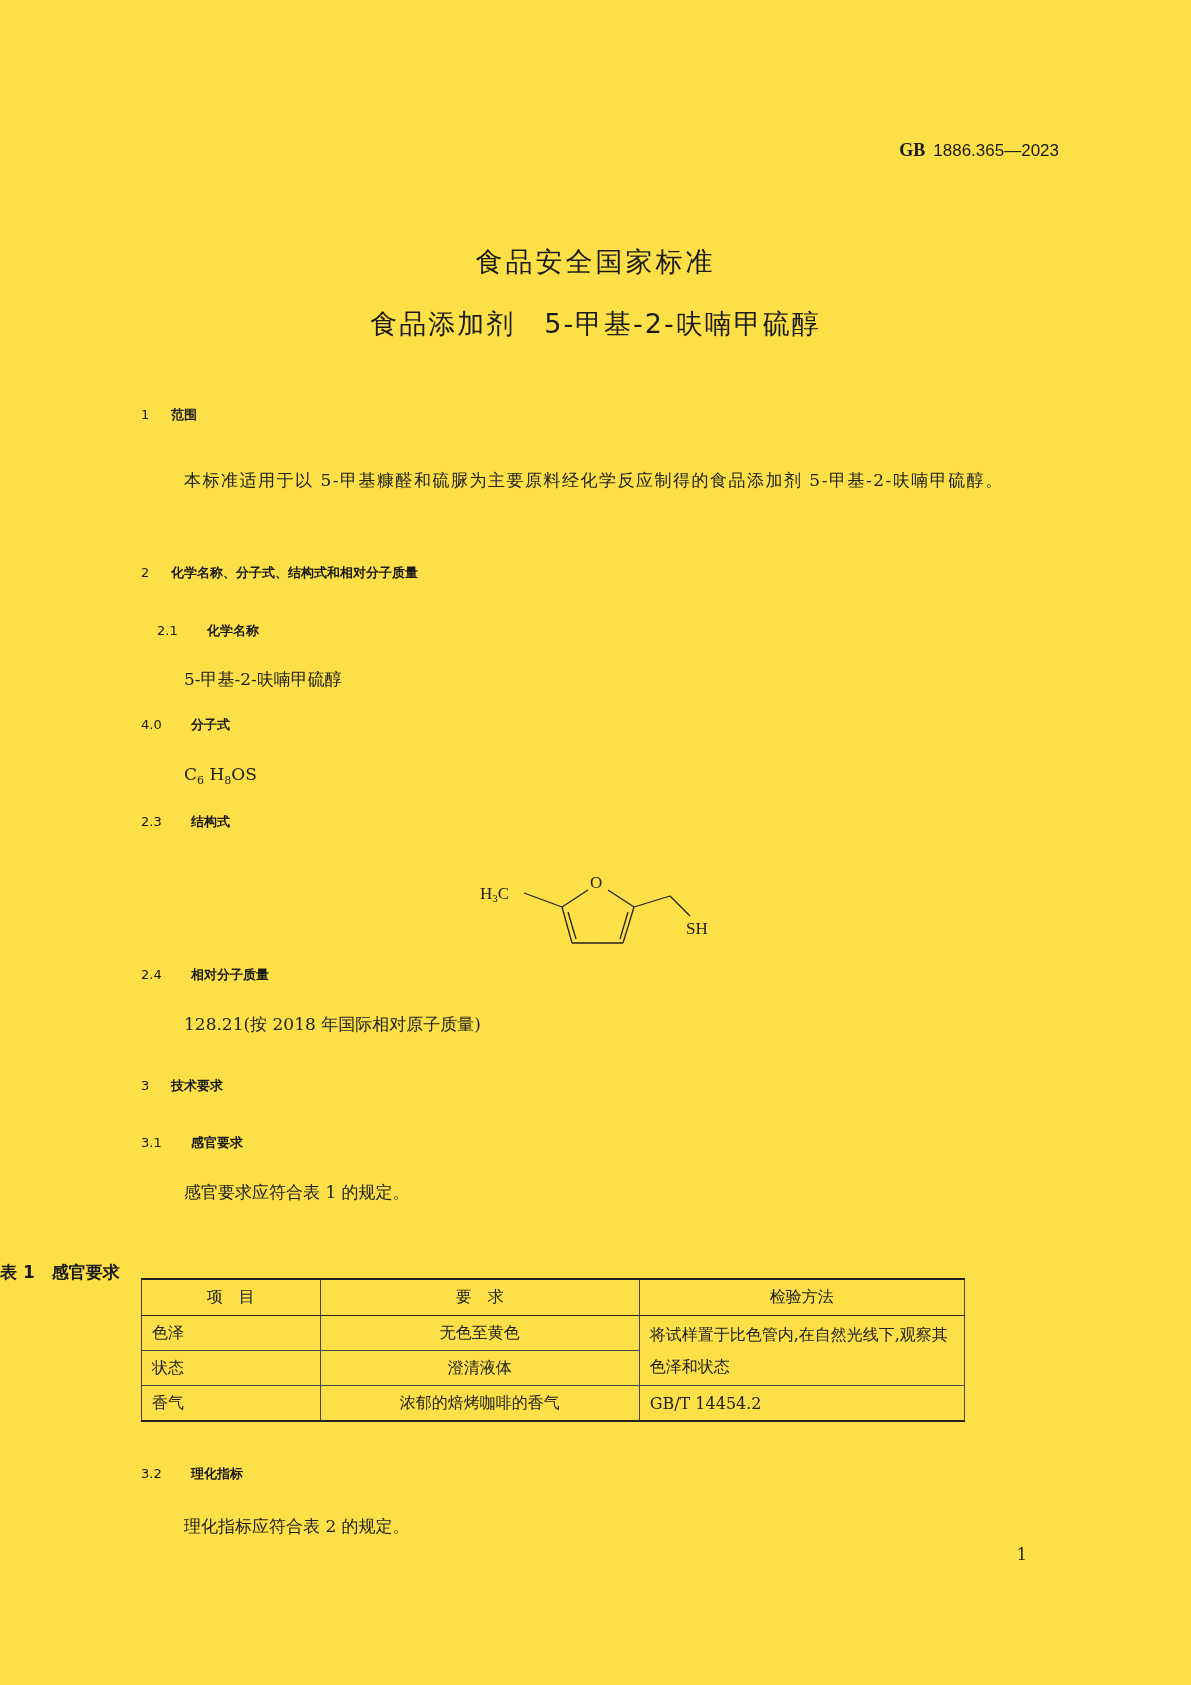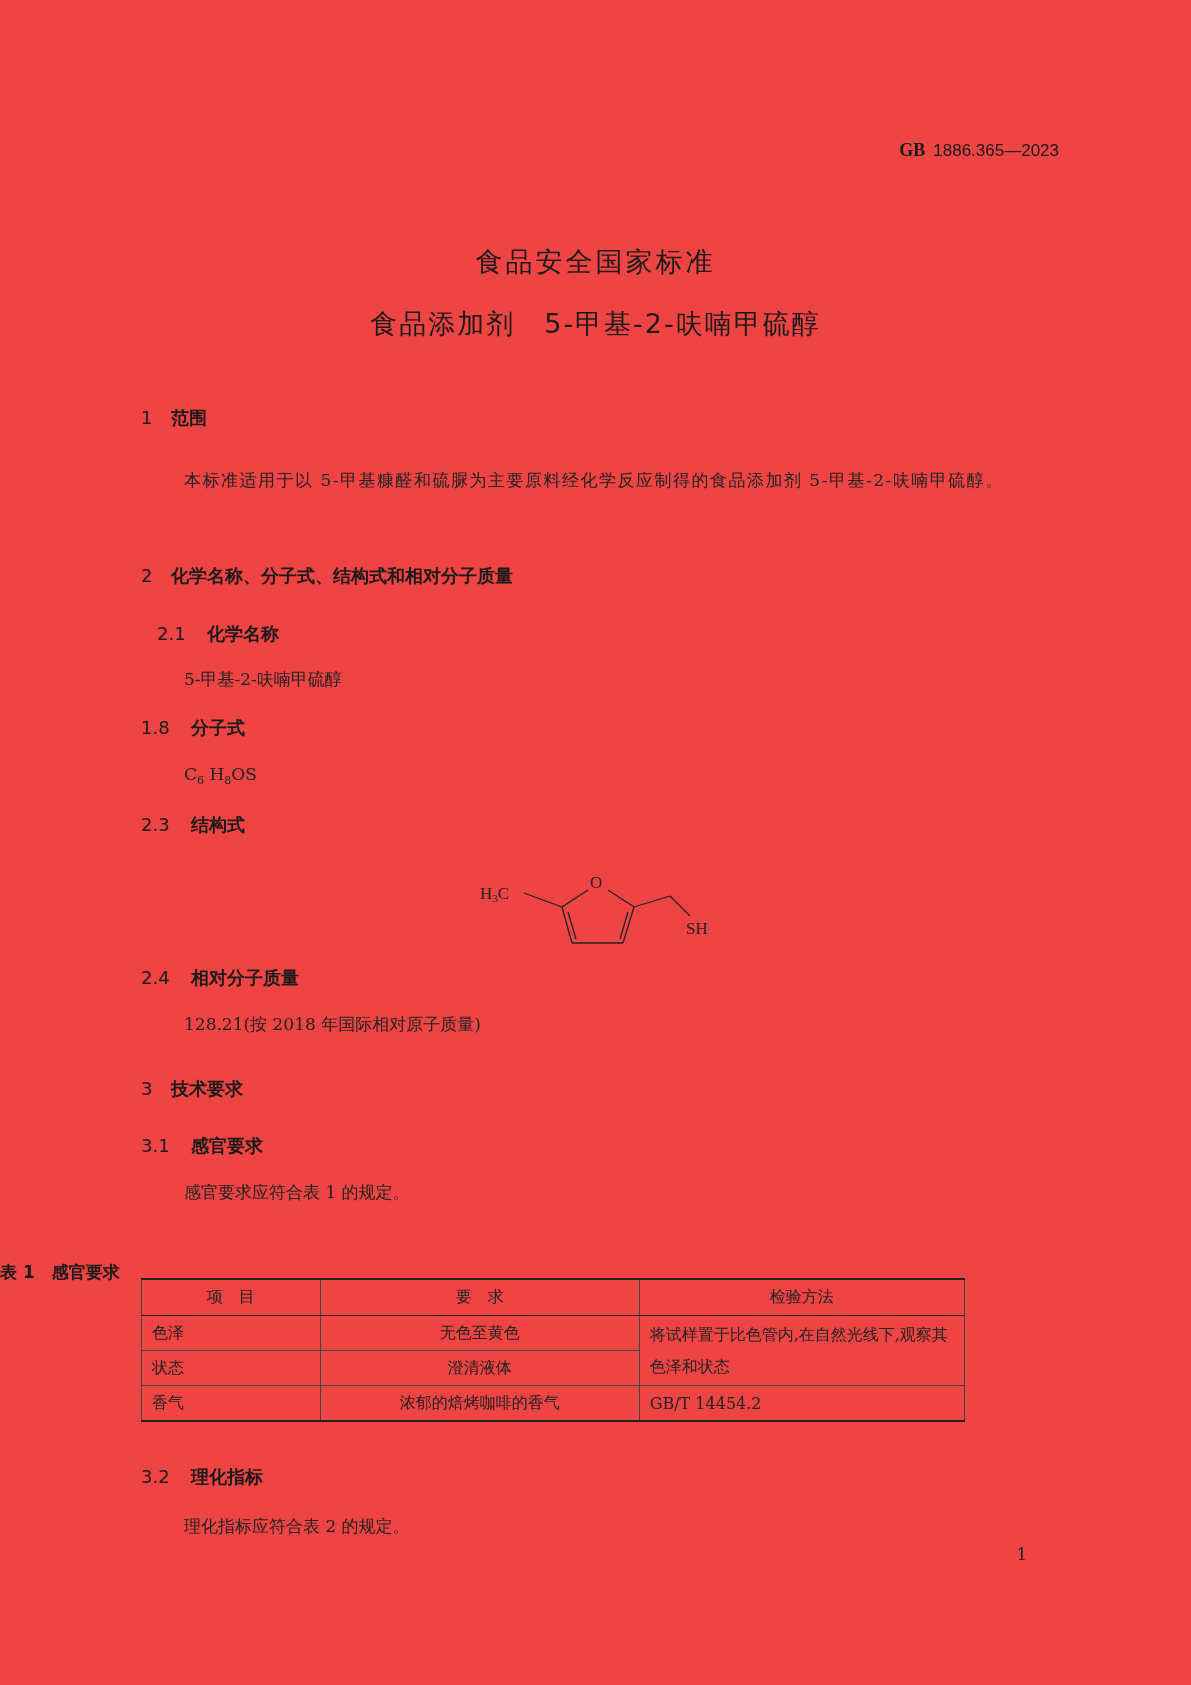--- a/index.html
+++ b/index.html
@@ -1,24 +1,24 @@
 <!DOCTYPE html>
 <html><head>
   <meta charset="utf-8">
   <style>
     html, body { margin: 0; padding: 0; background: #ffffff; }
     body { width: 1191px; height: 1685px; position: relative; overflow: hidden; color: #1a1a1a; }
-    .page { position: absolute; left: 0; top: 0; width: 1191px; height: 1685px; background: #ef4444; }
+    .page { position: absolute; left: 0; top: 0; width: 1191px; height: 1685px; background: #fde047; }
     .abs { position: absolute; white-space: nowrap; }
     .std-code { right: 132px; top: 140px; font-size: 17px; }
     .std-code .gb { font-family: "Liberation Serif", serif; font-weight: bold; font-size: 18px; margin-right: 8px; }
     .std-code .num { font-family: "Liberation Sans", sans-serif; font-size: 17px; }
     .title1 { left: 0; width: 1191px; text-align: center; top: 244px; font-size: 27px; letter-spacing: 3px; font-family: "DejaVu Sans", sans-serif; }
     .title2 { left: 0; width: 1191px; text-align: center; top: 306px; font-size: 27px; letter-spacing: 2px; font-family: "DejaVu Sans", sans-serif; }
-    .h1 { font-size: 18px; font-weight: bold; font-family: "DejaVu Sans", sans-serif; }
+    .h1 { font-size: 13px; font-weight: bold; font-family: "DejaVu Sans", sans-serif; }
     .h1 .no { display: inline-block; width: 30px; font-weight: normal; }
     .h2 .no { width: 50px; }
     .body { font-family: "DejaVu Serif", "Liberation Serif", serif; font-size: 17px; color: #222; }
     .para { left: 141px; width: 920px; white-space: normal; line-height: 36px; text-indent: 43px; letter-spacing: 1.5px; }
     .indent { left: 184px; text-align: center; }
     .sub { font-size: 11px; vertical-align: -4px; }
     .caption { left: 0; width: 1191px; text-align: left; top: 1230px; font-size: 17px; font-weight: bold; font-family: "DejaVu Sans", sans-serif; margin-top: 31px; }
     table.t1 { position: absolute; left: 141px; top: 1278px; width: 824px; border-collapse: collapse; border-top: 2px solid #222; border-bottom: 2px solid #222; border-left: 1.5px solid #222; border-right: 1.5px solid #222; font-family: "DejaVu Serif", "Liberation Serif", serif; font-size: 16px; color: #222; }
     table.t1 th, table.t1 td { border: 1px solid #444; height: 34px; padding: 0 10px; font-weight: normal; }
     table.t1 thead th { border-bottom: 1.5px solid #222; height: 35px; text-align: center; }
@@ -48,21 +48,21 @@
   <div class="abs h1" style="left:141px; top:564px;">
     <span class="no">2</span><span>化学名称、分子式、结构式和相对分子质量</span>
   </div>
 
   <div class="abs h1 h2" style="left:141px; top:622px;">
     <span class="no" style="width:50px;margin-left:16px;">2.1</span><span>化学名称</span>
   </div>
   <div class="abs body indent" style="top:668px;">5-甲基-2-呋喃甲硫醇</div>
 
   <div class="abs h1 h2" style="left:141px; top:716px;">
-    <span class="no" style="width:50px;">1.8</span><span>分子式</span>
+    <span class="no" style="width:50px;">4.0</span><span>分子式</span>
   </div>
   <div class="abs body indent" style="top:764px;">
     <span>C</span><span class="sub">6</span>
     <span>H</span><span class="sub">8</span><span>OS</span>
   </div>
 
   <div class="abs h1 h2" style="left:141px; top:813px;">
     <span class="no" style="width:50px;">2.3</span><span>结构式</span>
   </div>
 

